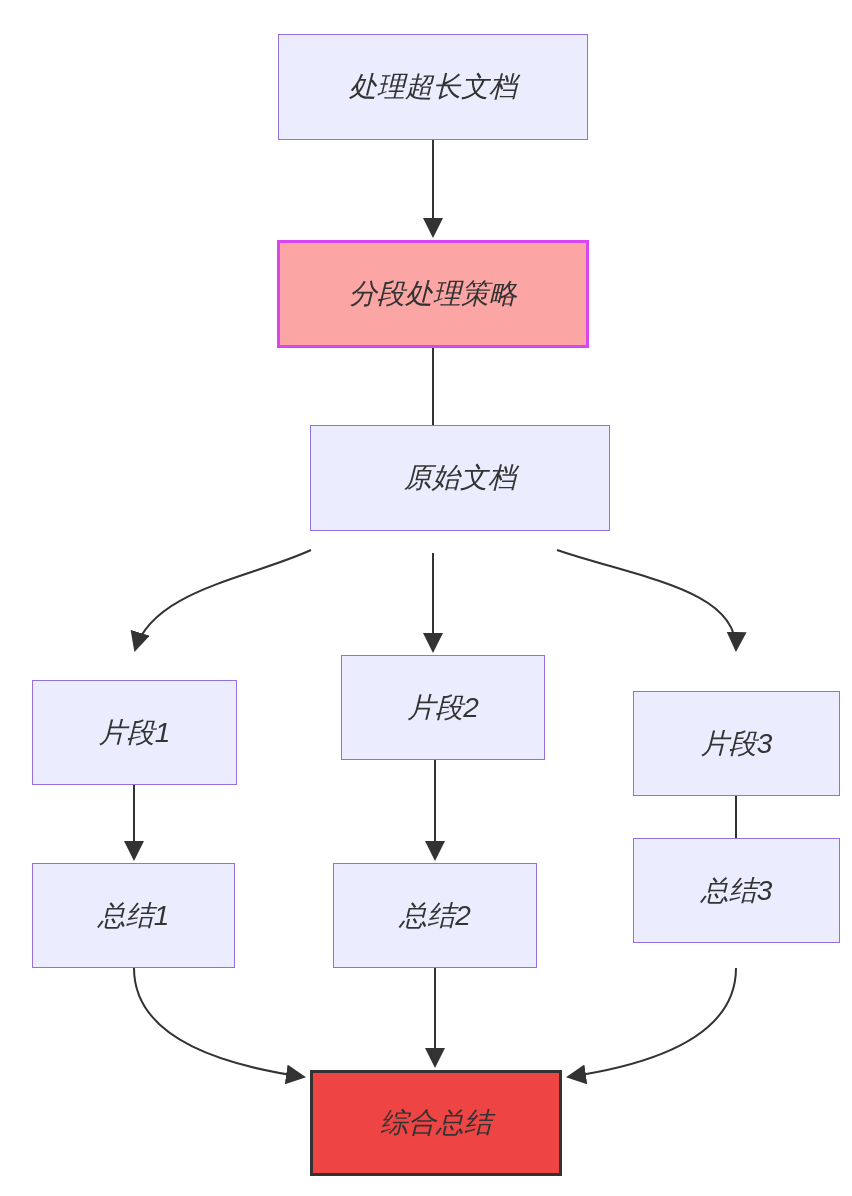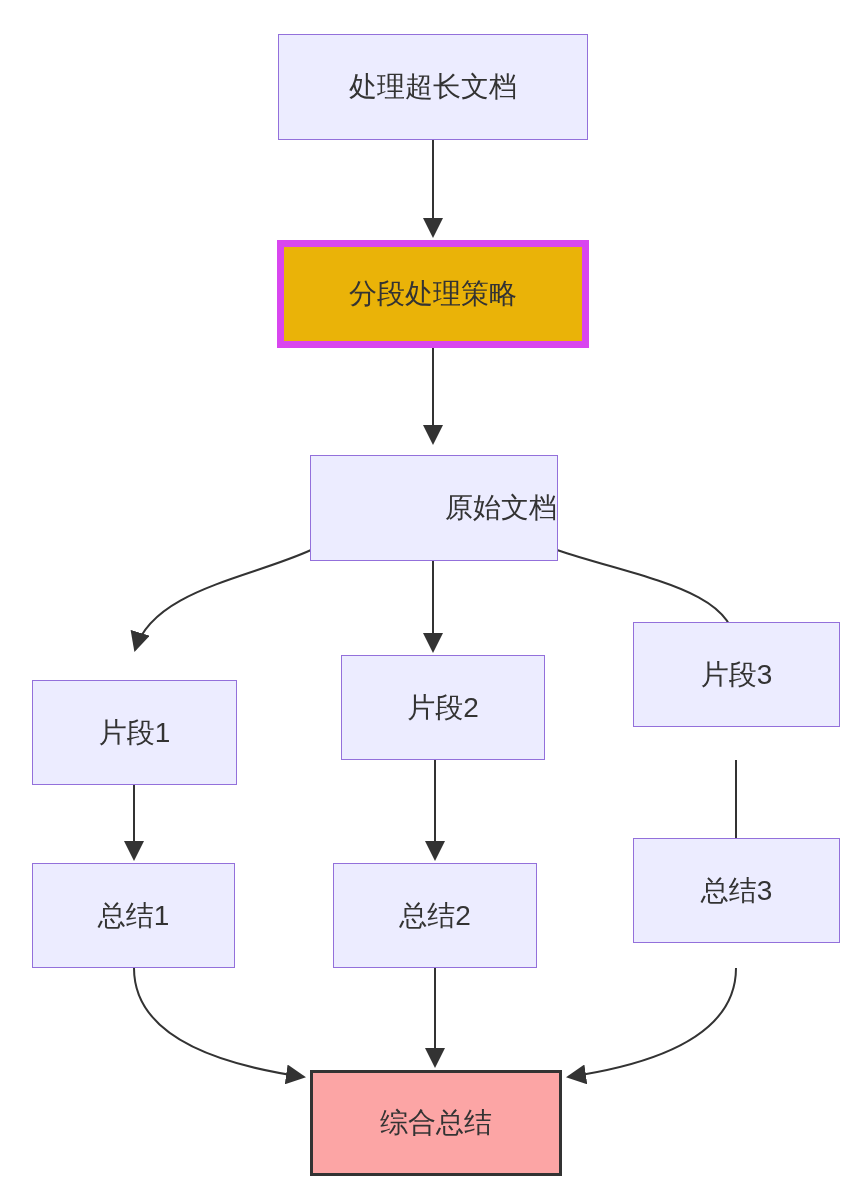--- a/index.html
+++ b/index.html
@@ -28,36 +28,37 @@
     display: flex;
     align-items: center;
     justify-content: center;
     background: #ECECFF;
     border: 1.5px solid #9370DB;
     color: #333333;
     font-size: 28px;
     line-height: 1.2;
     text-align: center;
     white-space: nowrap;
+    font-style: italic;
   }
   .node.highlight {
-    background: #eab308;
-    border: 7px solid #d946ef;
+    background: #fca5a5;
+    border: 3px solid #d946ef;
   }
   .node.success {
-    background: #fca5a5;
+    background: #ef4444;
     border: 3px solid #333333;
   }
   
   #node-A  { left: 278px; top: 34px;   width: 310px; height: 106px; }
   #node-B  { left: 277px; top: 240px;  width: 312px; height: 108px; }
-  #node-C  { left: 310px; top: 455px;  width: 248px; height: 106px; justify-content: flex-end; }
+  #node-C  { left: 310px; top: 425px;  width: 300px; height: 106px; }
   #node-D1 { left: 32px;  top: 655px;  width: 205px; height: 105px; margin-top: 25px; }
   #node-D2 { left: 333px; top: 655px;  width: 204px; height: 105px; margin-left: 8px; }
-  #node-D3 { left: 633px; top: 622px;  width: 207px; height: 105px; }
+  #node-D3 { left: 633px; top: 691px;  width: 207px; height: 105px; }
   #node-E1 { left: 32px;  top: 863px;  width: 203px; height: 105px; }
   #node-E2 { left: 333px; top: 863px;  width: 204px; height: 105px; }
   #node-E3 { left: 633px; top: 838px;  width: 207px; height: 105px; }
   #node-F  { left: 310px; top: 1070px; width: 252px; height: 106px; }
   .edge {
     fill: none;
     stroke: #333333;
     stroke-width: 2px;
   }
 </style>

